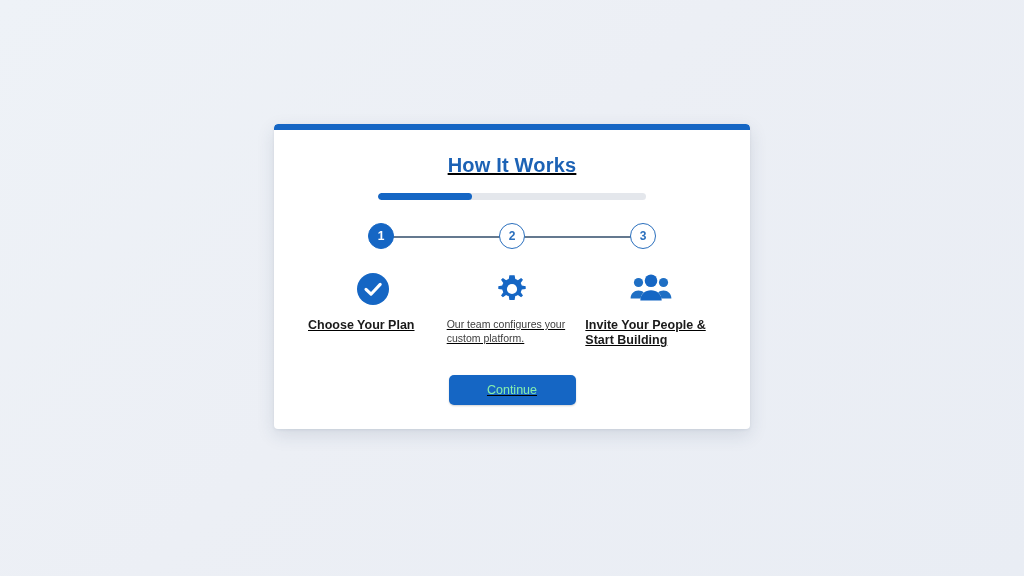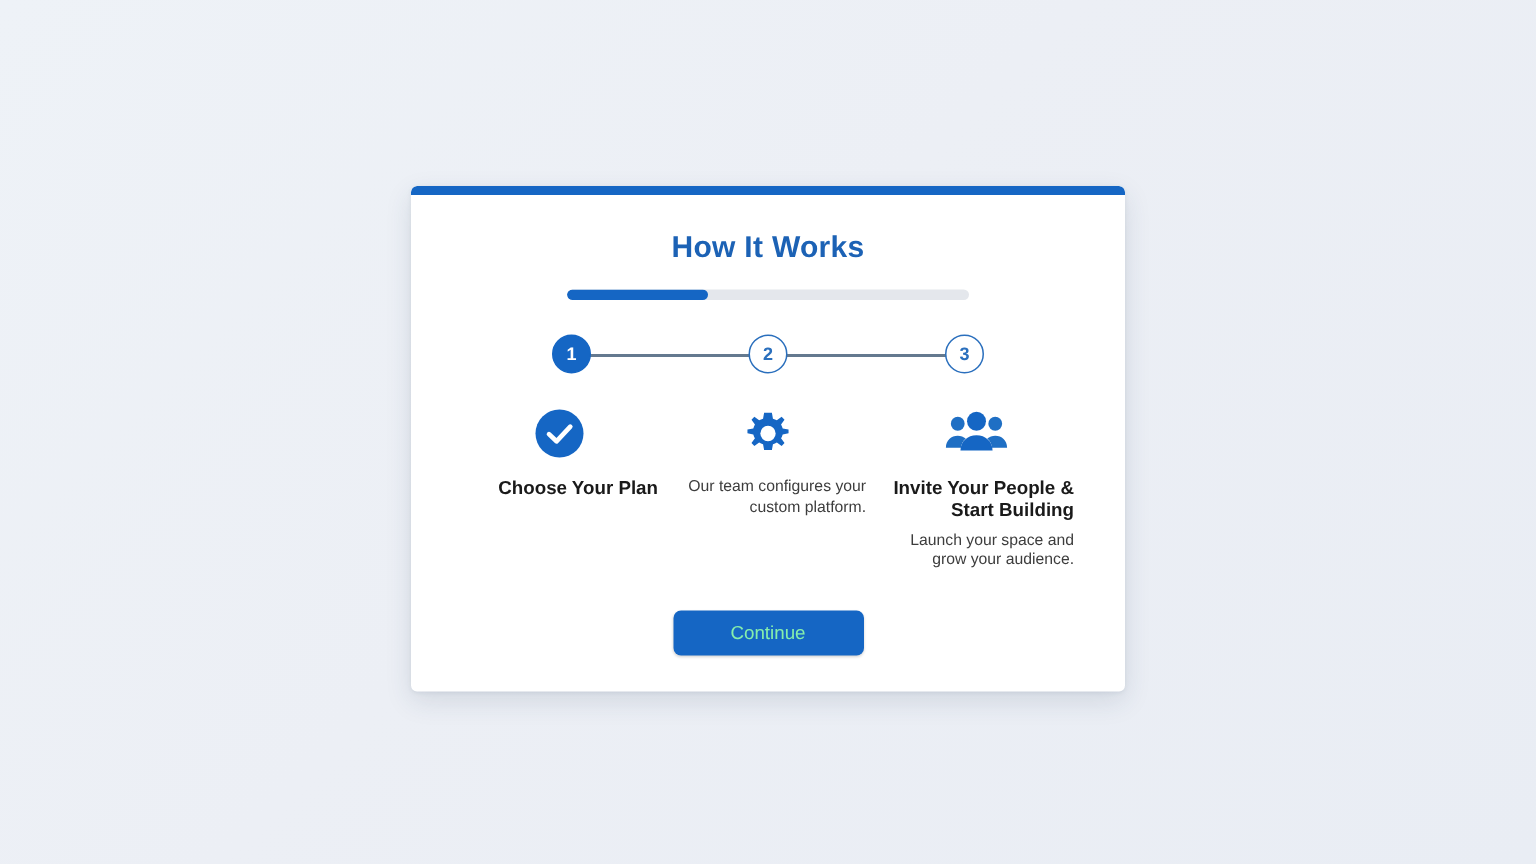--- a/index.html
+++ b/index.html
@@ -16,20 +16,21 @@
     align-items: flex-start;
     justify-content: center;
   }
 
   
   .card-wrap {
     position: absolute;
     left: 274px;
     top: 124px;
     width: 476px;
+    text-decoration: underline;
   }
   .card {
     background: #ffffff;
     border-radius: 4px;
     box-shadow: 0 6px 18px rgba(40, 60, 90, 0.13),
                 0 1px 3px rgba(40, 60, 90, 0.08);
     overflow: hidden;
     padding-bottom: 24px;
   }
   .accent-bar {
@@ -107,21 +108,21 @@
 
   
   .steps {
     display: flex;
     justify-content: center;
     margin-top: 18px;
     padding: 0 30px;
   }
   .step {
     width: 150px;
-    text-align: right;
+    text-align: left;
     padding: 0 4px;
     box-sizing: border-box;
   }
   .step-icon {
     height: 40px;
     display: flex;
     align-items: center;
     justify-content: center;
     margin-bottom: 9px;
   }
@@ -217,21 +218,20 @@
               <circle cx="33.5" cy="9.5" r="4.6"></circle>
               <path d="M41.4 25.5 c0-5 -3.6-8 -7.9-8 c-2.0 0-3.9 0.7-5.3 1.9 c1.9 1.6 3.0 3.9 3.2 6.1 z"></path>
             </g>
             <g fill="#1566c4">
               <circle cx="21" cy="7.8" r="6.3"></circle>
               <path d="M10.3 27.4 c0-6.2 4.8-10.2 10.7-10.2 c5.9 0 10.7 4.0 10.7 10.2 z"></path>
             </g>
           </svg>
         </div>
         <div class="step-title">Invite Your People &amp; Start Building</div>
-        <div class="step-desc">Launch your space and grow your audience.</div>
       </div>
 
     </div>
 
     <div class="btn-row">
       <button class="continue-btn">Continue</button>
     </div>
 
   </div>
 </div>

